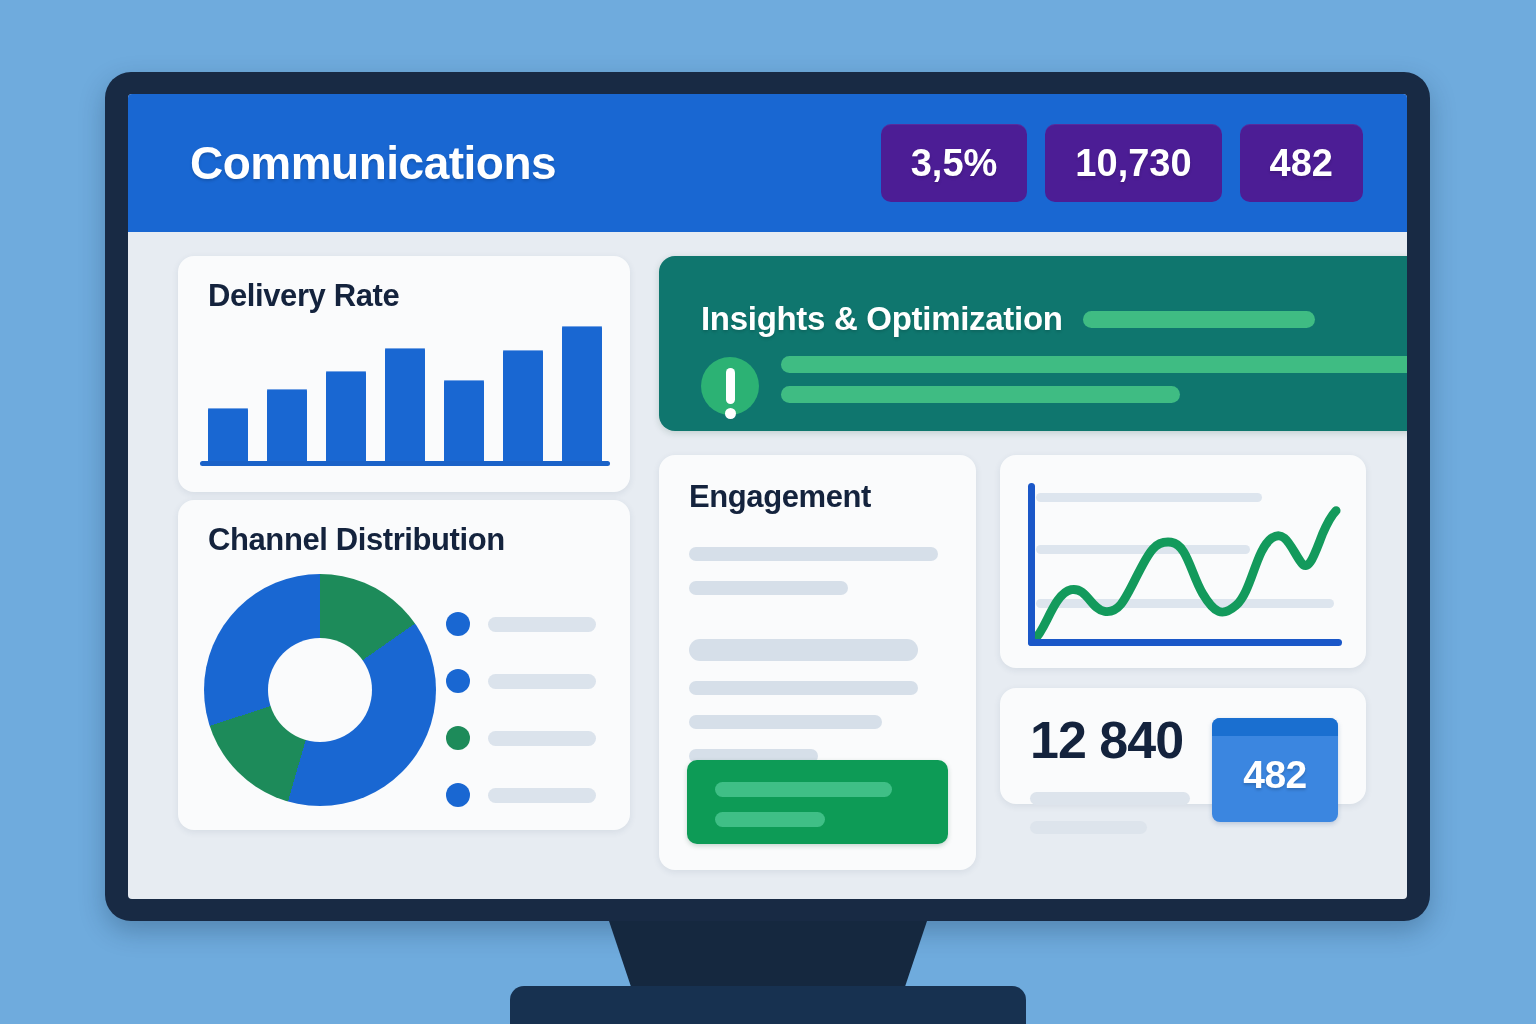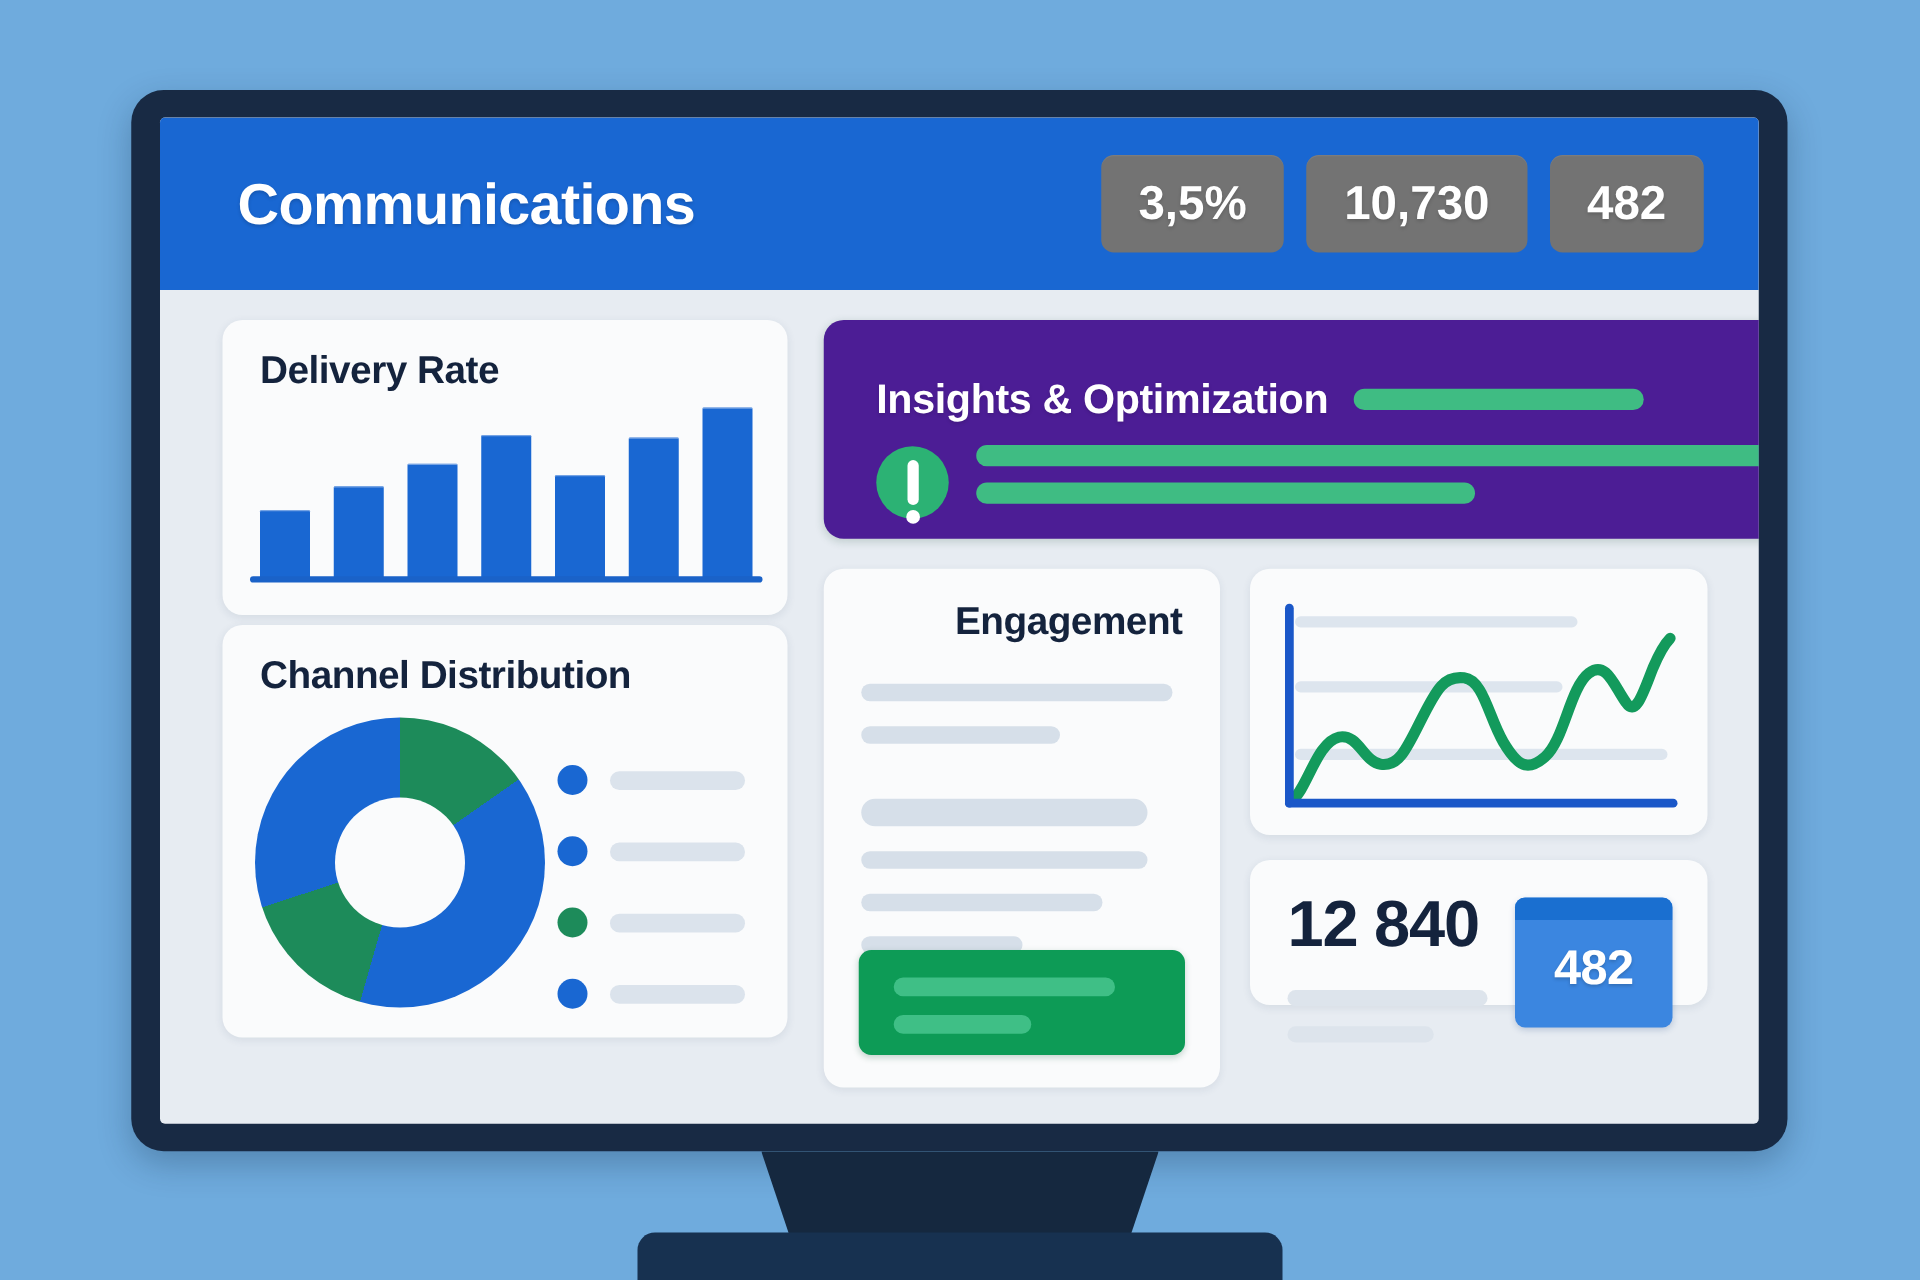--- a/index.html
+++ b/index.html
@@ -36,21 +36,21 @@
     position:absolute;left:0;top:0;width:1279px;height:138px;
     background:#1967d2;display:flex;align-items:center;
   }
   .app-title{
     margin-left:62px;color:#ffffff;font-size:46px;font-weight:bold;
     letter-spacing:-.5px;white-space:nowrap;
     text-shadow:0 2px 3px rgba(0,0,0,.16);
   }
   .badges{position:absolute;right:44px;top:30px;display:flex;gap:18px;}
   .badge{
-    background:#737373;border-radius:10px;height:78px;
+    background:#4c1d95;border-radius:10px;height:78px;
     display:flex;align-items:center;justify-content:center;
     color:#fff;font-size:38px;font-weight:bold;padding:0 30px;
     box-shadow:inset 0 1px 0 rgba(255,255,255,.07);
     text-shadow:0 2px 3px rgba(0,0,0,.16);
   }
 
   
   .board{position:absolute;left:4px;top:138px;width:1279px;height:667px;}
   .col-left{position:absolute;left:46px;top:24px;width:452px;}
   .col-mid{position:absolute;left:527px;top:24px;width:317px;}
@@ -85,21 +85,21 @@
     content:"";position:absolute;left:50%;top:50%;width:104px;height:104px;
     margin:-52px 0 0 -52px;background:#fafbfc;border-radius:50%;
   }
   .legend{position:absolute;right:34px;top:112px;width:150px;}
   .legend-row{display:flex;align-items:center;gap:18px;height:24px;margin-bottom:33px;}
   .legend-dot{width:24px;height:24px;border-radius:50%;flex:none;}
   .legend-bar{height:15px;border-radius:8px;background:#dbe3ec;flex:1;}
 
   
   .insights{
-    height:175px;background:#4c1d95;border-radius:16px;position:relative;
+    height:175px;background:#0f766e;border-radius:16px;position:relative;
     box-shadow:0 2px 7px rgba(20,70,48,.18);
     width:807px;
   }
   .ins-head{display:flex;align-items:center;gap:20px;padding:44px 0 0 42px;}
   .ins-title{color:#fff;font-size:33px;font-weight:bold;letter-spacing:-.3px;white-space:nowrap;
              text-shadow:0 2px 3px rgba(0,0,0,.13);}
   .ins-head-bar{height:17px;border-radius:9px;background:#3fbc83;width:232px;}
   .ins-body{display:flex;align-items:center;gap:22px;padding:18px 0 0 42px;}
   .ins-icon{
     width:58px;height:58px;border-radius:50%;background:#2cb274;flex:none;
@@ -109,21 +109,21 @@
     width:9px;height:36px;background:#fff;border-radius:5px;position:relative;
   }
   .ins-icon .bang::after{
     content:"";position:absolute;left:-1px;bottom:-15px;width:11px;height:11px;
     background:#fff;border-radius:50%;
   }
   .ins-lines{flex:1;padding-right:42px;}
   .ins-line{height:17px;border-radius:9px;background:#3fbc83;margin-bottom:13px;}
 
   
-  .eng-card{height:415px;position:relative;padding:24px 30px 0 30px;box-sizing:border-box;text-align:right;}
+  .eng-card{height:415px;position:relative;padding:24px 30px 0 30px;box-sizing:border-box;}
   .eng-lines{margin-top:32px;}
   .eng-line{height:14px;border-radius:8px;background:#d6dfe9;margin-bottom:20px;}
   .eng-line.fat{height:22px;border-radius:11px;}
   .eng-gap{height:24px;}
   .eng-block{
     position:absolute;left:28px;right:28px;bottom:26px;height:84px;
     background:#0d9b56;border-radius:10px;
     box-shadow:0 2px 5px rgba(16,80,52,.22);
     padding-top:22px;box-sizing:border-box;
   }

